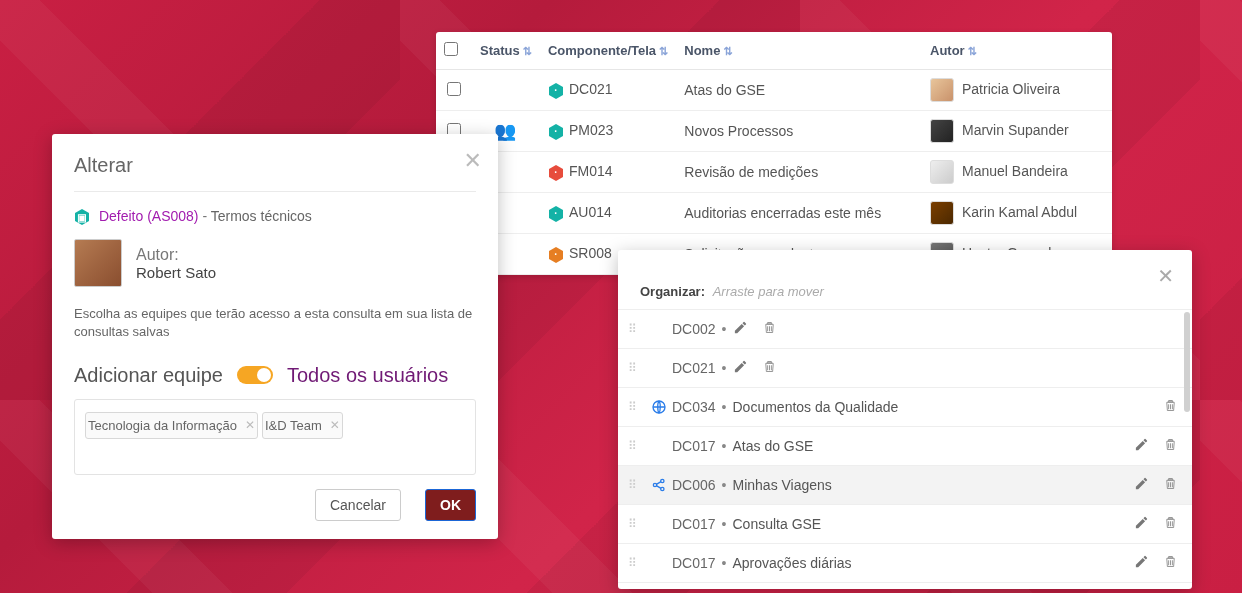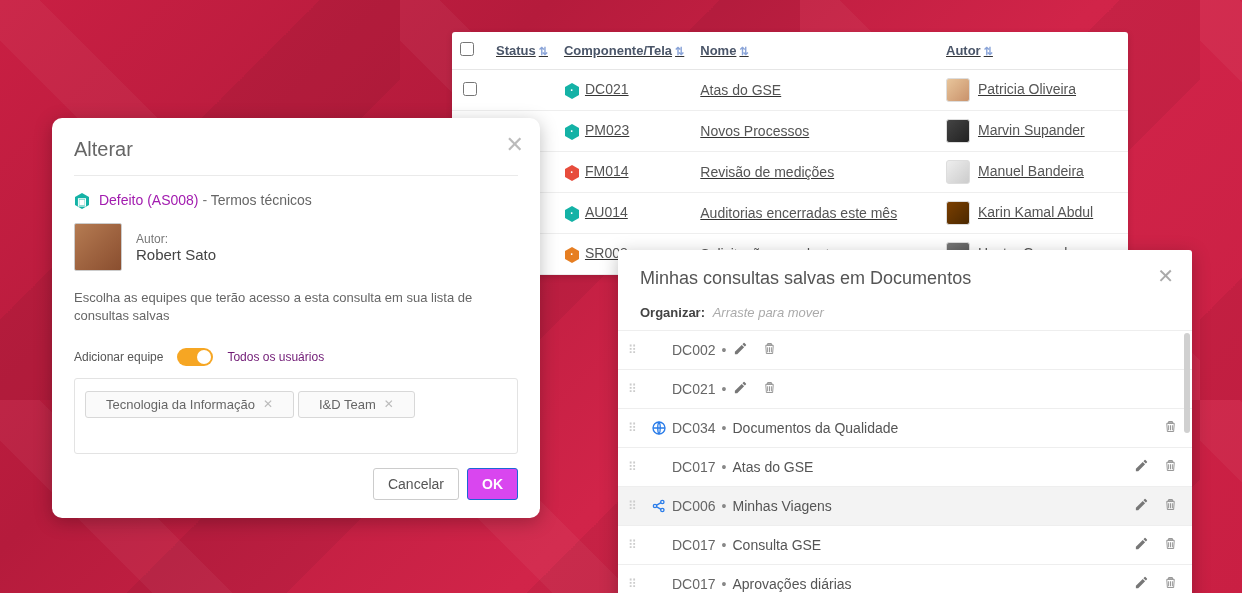--- a/index.html
+++ b/index.html
@@ -22,27 +22,26 @@
     background:
       linear-gradient(45deg, transparent 45%, rgba(255,255,255,0.04) 45%, rgba(255,255,255,0.04) 55%, transparent 55%),
       linear-gradient(-45deg, transparent 40%, rgba(0,0,0,0.05) 40%, rgba(0,0,0,0.05) 60%, transparent 60%);
     background-size: 400px 400px;
     pointer-events: none;
   }
 
   
   .table-panel {
     position: absolute;
-    left: 452px;
+    left: 436px;
     top: 32px;
     width: 676px;
     background: #fff;
     border-radius: 3px;
     box-shadow: 0 2px 6px rgba(0,0,0,0.15);
-    text-decoration: underline;
   }
   .tbl { width: 100%; border-collapse: collapse; }
   .tbl th {
     text-align: left;
     font-weight: 600;
     font-size: 13px;
     padding: 10px 8px;
     border-bottom: 1px solid #e6e6e6;
     color: #4a5568;
     white-space: nowrap;
@@ -86,24 +85,24 @@
   .av1 { background: linear-gradient(135deg,#e8c59b,#c9926b); }
   .av2 { background: linear-gradient(135deg,#444,#222); }
   .av3 { background: linear-gradient(135deg,#eee,#ccc); }
   .av4 { background: linear-gradient(135deg,#7b3f00,#4b2800); }
   .av5 { background: linear-gradient(135deg,#777,#555); }
 
   
   .dialog {
     position: absolute;
     left: 52px;
-    top: 118px;
-    width: 488px;
+    top: 134px;
+    width: 446px;
     background: #fff;
-    border-radius: 10px;
+    border-radius: 3px;
     box-shadow: 0 4px 18px rgba(0,0,0,0.25);
     padding: 20px 22px 18px;
   }
   .dialog-title {
     font-size: 20px;
     font-weight: 400;
     color: #666;
   }
   .dialog-close {
     position: absolute;
@@ -125,24 +124,24 @@
   .defeito-line .dash { color: #777; }
   .defeito-line .name { color: #666; }
   .author-block { display: flex; align-items: center; margin-bottom: 18px; }
   .author-avatar {
     width: 48px; height: 48px;
     border: 1px solid #ccc;
     border-radius: 2px;
     margin-right: 14px;
     background: linear-gradient(135deg,#b57b52,#8a4e2f);
   }
-  .author-block .lbl { font-size: 12px; color: #777; }
+  .author-block .lbl { font-size: 16px; color: #777; }
   .author-block .val { font-size: 15px; color: #444; }
   .desc { font-size: 13px; color: #666; margin-bottom: 22px; line-height: 1.4; }
-  .toggle-row { display: flex; align-items: center; gap: 14px; font-size: 12px; margin-bottom: 12px;}
+  .toggle-row { display: flex; align-items: center; gap: 14px; font-size: 20px; margin-bottom: 12px;}
   .toggle-row .lbl { color: #555; }
   .toggle {
     width: 36px; height: 18px;
     background: #f6a623;
     border-radius: 10px;
     position: relative;
     cursor: pointer;
   }
   .toggle::after {
     content:"";
@@ -156,36 +155,36 @@
     border:1px solid #e3e3e3;
     border-radius:3px;
     padding:10px;
     min-height:76px;
   }
   .tag {
     display:inline-flex;
     align-items:center;
     border:1px solid #d8d8d8;
     border-radius:3px;
-    padding:5px 20px;
+    padding:5px 2px;
     margin:2px 4px 2px 0;
     font-size:13px;
     color:#666;
     background:#fafafa;
   }
   .tag .x { color:#bbb; margin-left:8px; cursor:pointer; font-size:12px; }
-  .dialog-buttons { display:flex; justify-content:flex-end; gap:8px; margin-top:14px;}
+  .dialog-buttons { display:flex; justify-content:flex-end; gap:24px; margin-top:14px;}
   .btn {
     padding:7px 14px;
     border-radius:3px;
     font-size:14px;
     cursor:pointer;
   }
   .btn-secondary { background:#fff; border:1px solid #ccc; color:#555; }
-  .btn-primary { background:#d946ef; border:1px solid #1b66d6; color:#fff; font-weight:600;}
+  .btn-primary { background:#7f1d1d; border:1px solid #1b66d6; color:#fff; font-weight:600;}
 
   
   .saved-panel {
     position: absolute;
     left: 618px;
     top: 250px;
     width: 574px;
     background: #fff;
     border-radius: 3px;
     box-shadow: 0 4px 18px rgba(0,0,0,0.25);
@@ -361,21 +360,20 @@
         <span>I&amp;D Team</span>
         <span class="x">✕</span>
       </span></div>
   <div class="dialog-buttons">
     <button class="btn btn-secondary">Cancelar</button>
     <button class="btn btn-primary">OK</button>
   </div>
 </div>
 
 <div class="saved-panel">
-  <div class="saved-title">Minhas consultas salvas em Documentos</div>
   <div class="saved-close">✕</div>
   <div class="organize">
     <span class="lbl">Organizar:</span>
     <span class="hint">Arraste para mover</span>
   </div>
   <div class="saved-list" id="saved-list">
     <div class="saved-scroll"></div>
   <div class="saved-row">
         <span class="grip">⠿</span>
         <span class="share-icon empty"></span>

